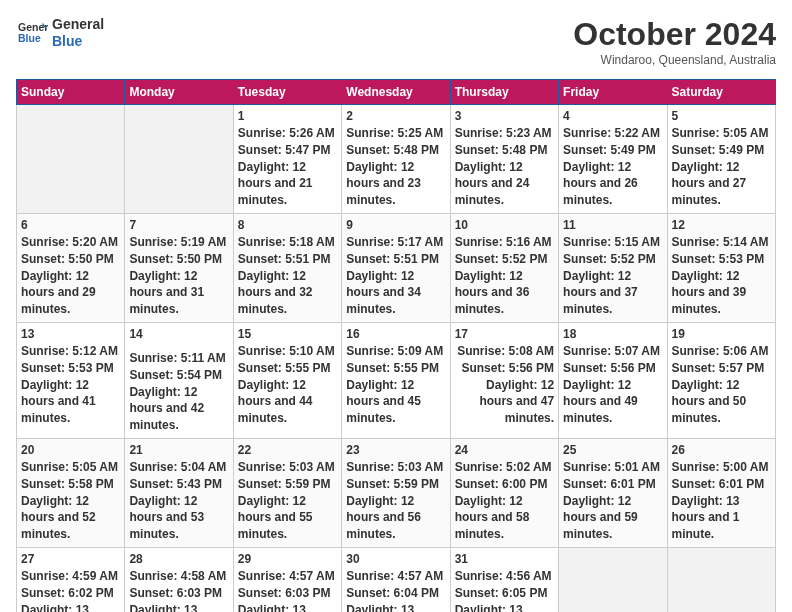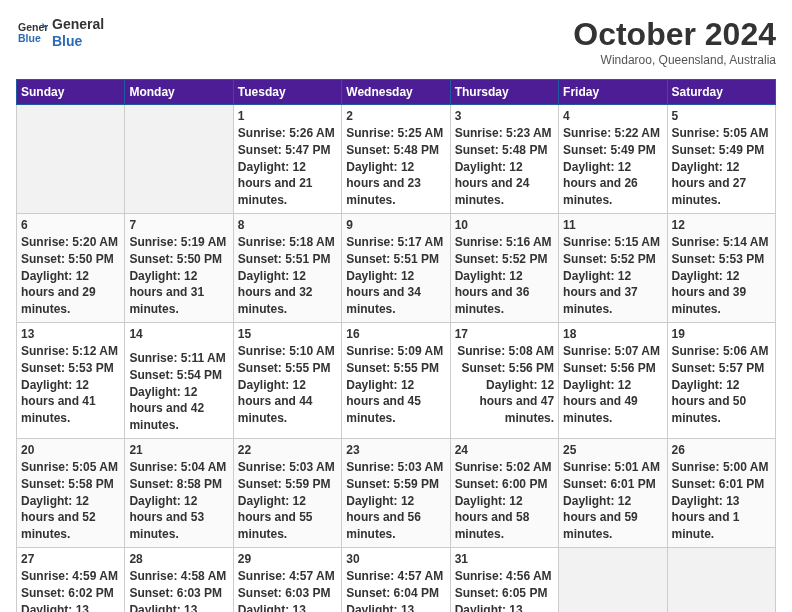--- a/index.html
+++ b/index.html
@@ -36,21 +36,21 @@
     .location {
       font-size: 12px;
       color: #555;
     }
     table {
       width: 100%;
       border-collapse: collapse;
       table-layout: fixed;
     }
     thead th {
-      background: #4c1d95;
+      background: #be185d;
       color: #fff;
       font-size: 12px;
       font-weight: bold;
       padding: 5px 4px;
       text-align: left;
       border: 1px solid #1e5a9e;
     }
     td {
       border: 1px solid #ccc;
       vertical-align: top;
@@ -235,21 +235,21 @@
       <tr>
         <td>
           <div class="day-num">20</div>
           <div class="cell-text" style="white-space: pre-line;">Sunrise: 5:05 AM
 Sunset: 5:58 PM
 Daylight: 12 hours and 52 minutes.</div>
         </td>
         <td>
           <div class="day-num">21</div>
           <div class="cell-text" style="white-space: pre-line;">Sunrise: 5:04 AM
-Sunset: 8:58 PM
+Sunset: 5:43 PM
 Daylight: 12 hours and 53 minutes.</div>
         </td>
         <td>
           <div class="day-num">22</div>
           <div class="cell-text" style="white-space: pre-line;">Sunrise: 5:03 AM
 Sunset: 5:59 PM
 Daylight: 12 hours and 55 minutes.</div>
         </td>
         <td>
           <div class="day-num">23</div>

